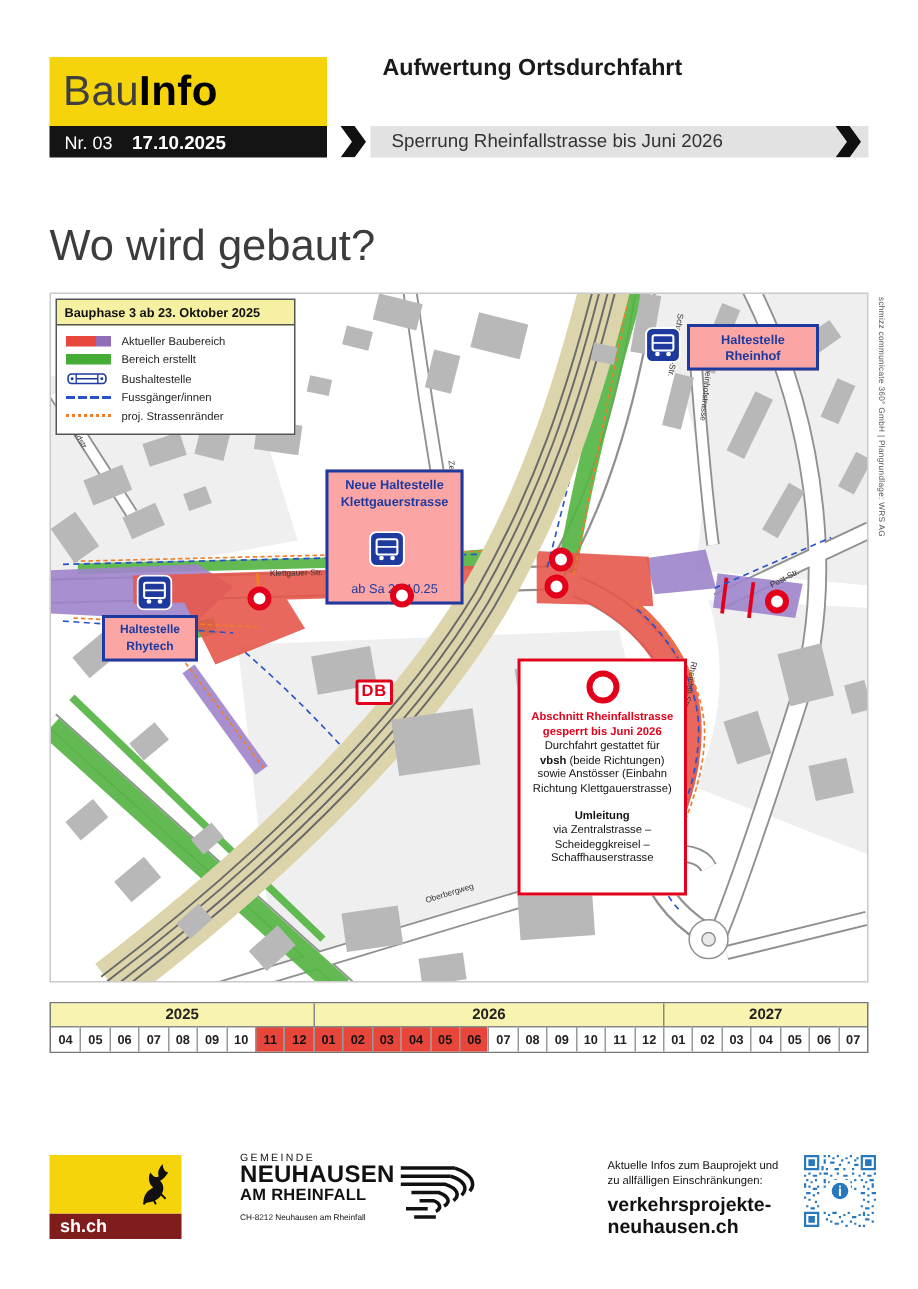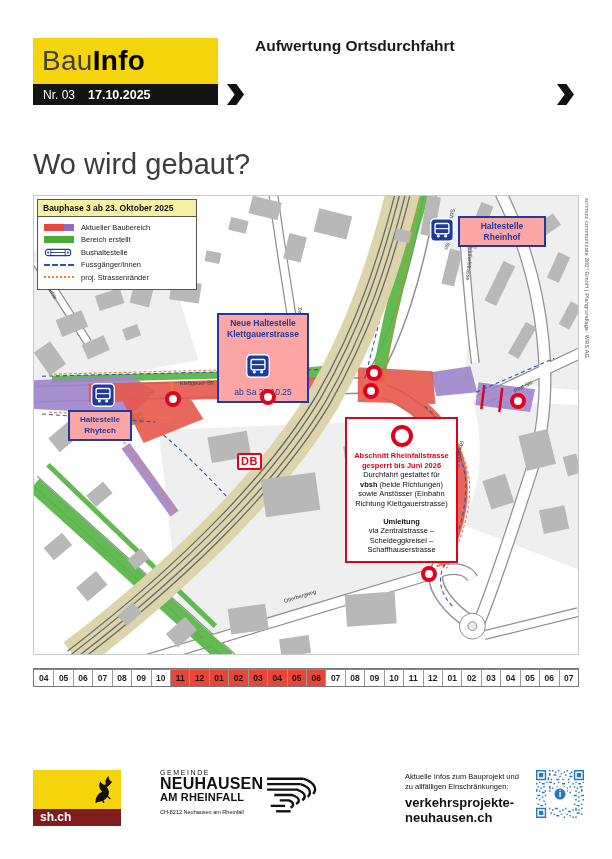--- a/index.html
+++ b/index.html
@@ -29,21 +29,21 @@
   .sw-purple{background:#8f6db8;width:10px;height:7px;}
   .sw-green{background:#45ad35;width:30px;height:7px;}
   .line-blue{border-top:2px dashed #2a52c8;height:0;width:30px;}
   .line-orange{border-top:2px dotted #f07d28;height:0;width:30px;}
   .ltext{color:#222;white-space:nowrap;}
   .stop-label{background:#fca5a5;border:2px solid #1e3a9e;color:#1e3a9e;font-weight:700;text-align:center;font-size:8.5px;line-height:10.5px;padding:3px 2px;box-sizing:border-box;}
   .stop-sub{font-weight:400;color:#1e3a9e;margin-top:48px;}
   .bus-icon{width:24px;height:24px;}
   .noentry{width:16px;height:16px;border:4px solid #e3001b;background:#fff;border-radius:50%;box-sizing:border-box;}
   .db-badge{border:2px solid #e3001b;color:#e3001b;background:#fff;font-weight:700;font-size:11px;line-height:13px;padding:0 2px;border-radius:2px;letter-spacing:.5px;}
-  .anno{width:113px;border:2px solid #e3001b;background:#fff;text-align:center;font-size:7.5px;line-height:9.6px;color:#111;padding:5px 3px 6px;box-sizing:border-box;}
+  .anno{width:113px;border:2px solid #e3001b;background:#fff;text-align:center;font-size:7.5px;line-height:9.6px;color:#111;padding:5px 3px 18px;box-sizing:border-box;margin-top:22px;}
   .anno-circle{width:22px;height:22px;border:4.5px solid #e3001b;border-radius:50%;margin:1px auto 4px;box-sizing:border-box;background:#fff;}
   .anno .red{color:#e3001b;font-weight:700;}
   .anno .gap{height:8px;}
   .street{position:absolute;font-size:5.5px;color:#333;white-space:nowrap;transform-origin:0 50%;}
   .credit{left:584px;top:198px;writing-mode:vertical-rl;font-size:5.5px;color:#555;letter-spacing:.2px;}
   
   .timeline{left:33px;top:668px;width:546px;border:1px solid #777;box-sizing:border-box;background:#fff;}
   .tl-row{display:grid;grid-template-columns:repeat(28,1fr);}
   .tl-year{background:#f8f3ae;font-weight:700;font-size:10px;text-align:center;line-height:15px;border-left:1px solid #888;color:#222;}
   .tl-year:first-child{border-left:none;}
@@ -74,20 +74,23 @@
     <span class="brand-text"><span>Bau</span><b>Info</b></span>
   </div>
   <div class="abs issue-bar">
     <span>Nr. 03</span>
     <span class="issue-date">17.10.2025</span>
   </div>
   <div class="abs doc-title">
     <div>Aufwertung Ortsdurchfahrt</div>
   </div>
   <div class="abs chev" style="left:227px;top:84px;"></div>
+  <div class="abs banner-bar">
+    <div class="banner-text">Sperrung Rheinfallstrasse bis Juni 2026</div>
+  </div>
   <div class="abs chev" style="left:557px;top:84px;"></div>
 
   <div class="abs h1">Wo wird gebaut?</div>
 
   <div class="abs map">
     <svg class="map-svg" viewBox="0 0 546 460" preserveAspectRatio="none">
       <rect width="546" height="460" fill="#ffffff"></rect>
       <g fill="#efefef">
         <path d="M0,55 L125,35 L165,165 L0,195 Z"></path>
         <path d="M385,0 L546,0 L546,195 L430,185 C445,120 430,60 385,0 Z"></path>
@@ -333,20 +336,25 @@
       <div>via Zentralstrasse –</div>
       <div>Scheideggkreisel –</div>
       <div>Schaffhauserstrasse</div>
     </div>
   </div>
 
   <div class="abs credit">schmizz communicate 360° GmbH | Plangrundlage: WRS AG</div>
 
   <div class="abs timeline">
     <div class="tl-row">
+        <div class="tl-year" style="grid-column: span 9;">2025</div>
+        <div class="tl-year" style="grid-column: span 12;">2026</div>
+        <div class="tl-year" style="grid-column: span 7;">2027</div>
+      </div>
+    <div class="tl-row">
         <div class="tl-month">04</div>
         <div class="tl-month">05</div>
         <div class="tl-month">06</div>
         <div class="tl-month">07</div>
         <div class="tl-month">08</div>
         <div class="tl-month">09</div>
         <div class="tl-month">10</div>
         <div class="tl-month hl">11</div>
         <div class="tl-month hl">12</div>
         <div class="tl-month hl">01</div>

